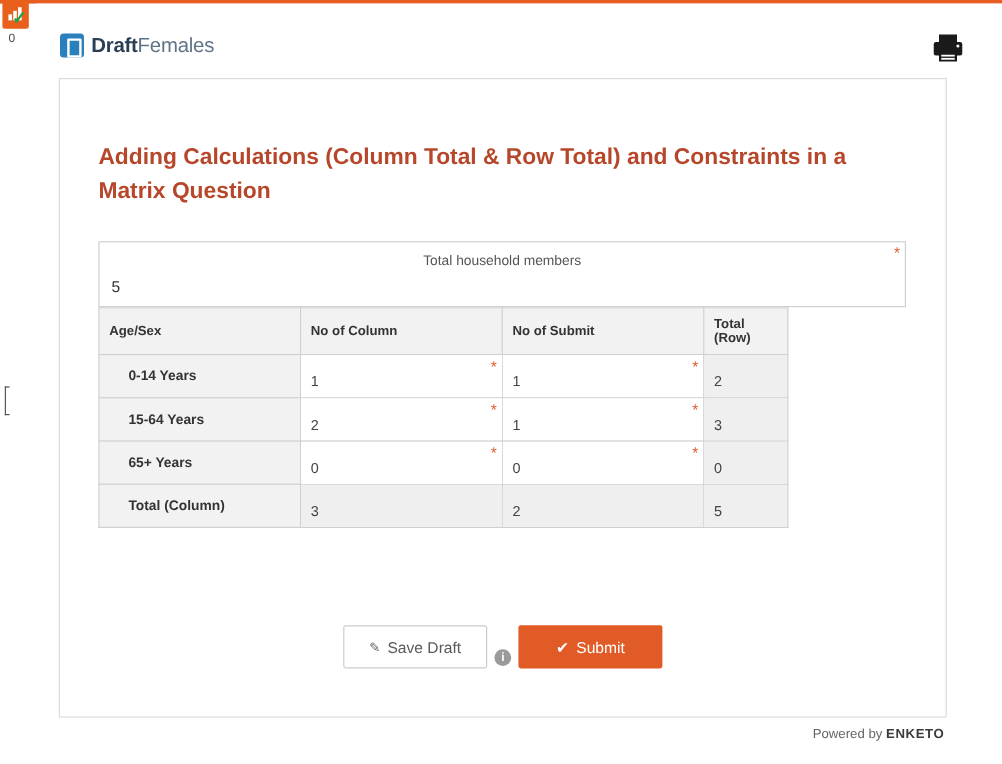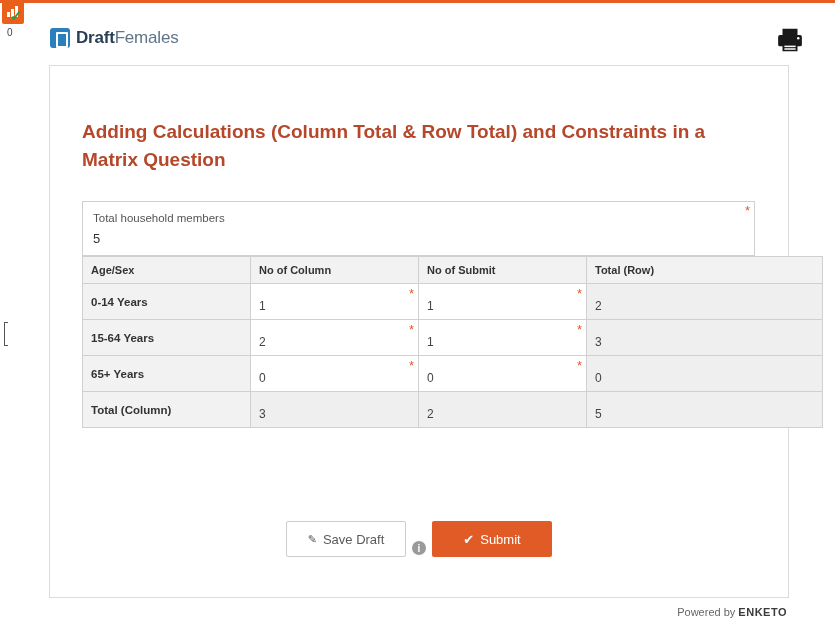--- a/index.html
+++ b/index.html
@@ -112,53 +112,54 @@
   .total-box {
     border: 1px solid #d0d0d0;
     background: #fff;
     padding: 8px 10px 10px 10px;
     position: relative;
     height: 55px;
   }
   .total-label {
     font-size: 11.5px; color: #555;
     line-height: 16px;
+    text-align: center;
   }
   .total-value {
     font-size: 13px; color: #333;
     margin-top: 5px;
   }
   .req-star {
     color: #e05a2b; font-size: 13px;
     position: absolute;
   }
   .total-box .req-star { right: 4px; top: 1px; }
   table.matrix {
     border-collapse: collapse;
-    width: 741px;
+    width: 575px;
     table-layout: fixed;
   }
   table.matrix th, table.matrix td {
     border: 1px solid #d0d0d0;
     font-size: 11.5px;
     color: #333;
     vertical-align: middle;
   }
   table.matrix th {
     background: #f2f2f2;
     text-align: left;
     font-weight: bold;
     padding: 7px 8px;
     height: 26px;
     font-size: 11px;
   }
   td.rowhead {
     background: #f2f2f2;
     font-weight: bold;
-    padding: 8px 8px;
+    padding: 8px 24px;
     font-size: 11.5px;
     width: 168px;
   }
   td.cell {
     background: #ffffff;
     position: relative;
     padding: 0;
     height: 36px;
   }
   td.cell .val {

